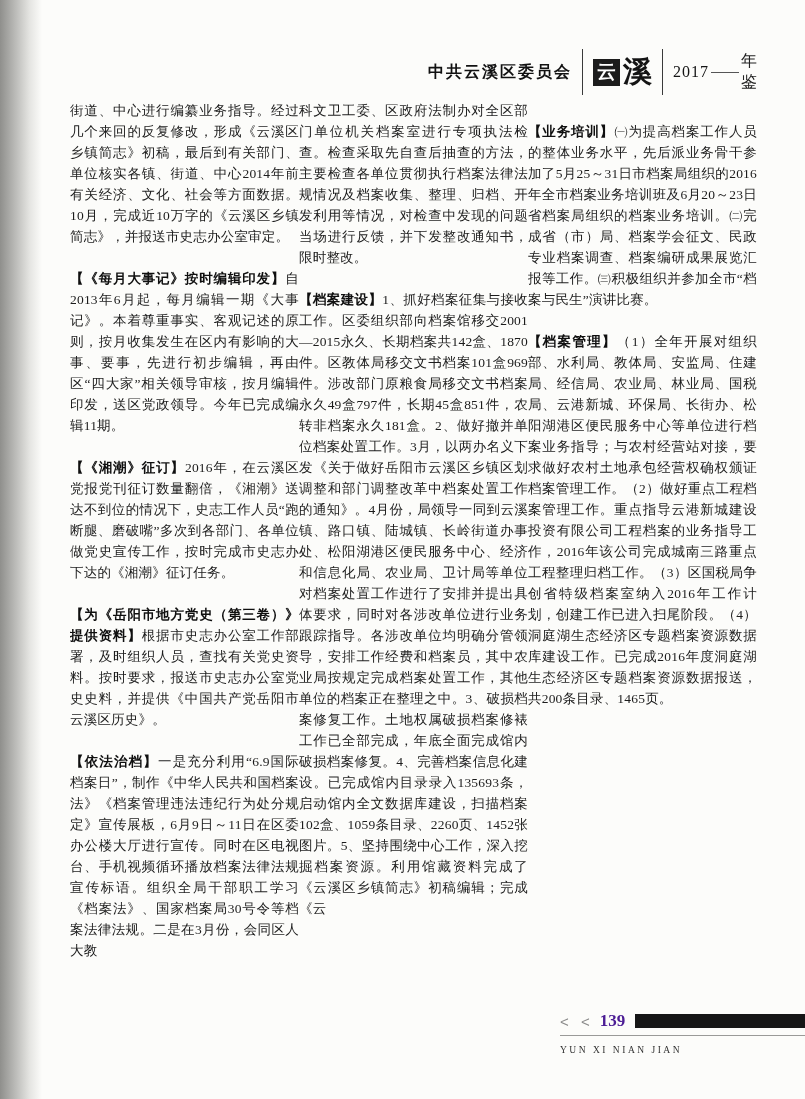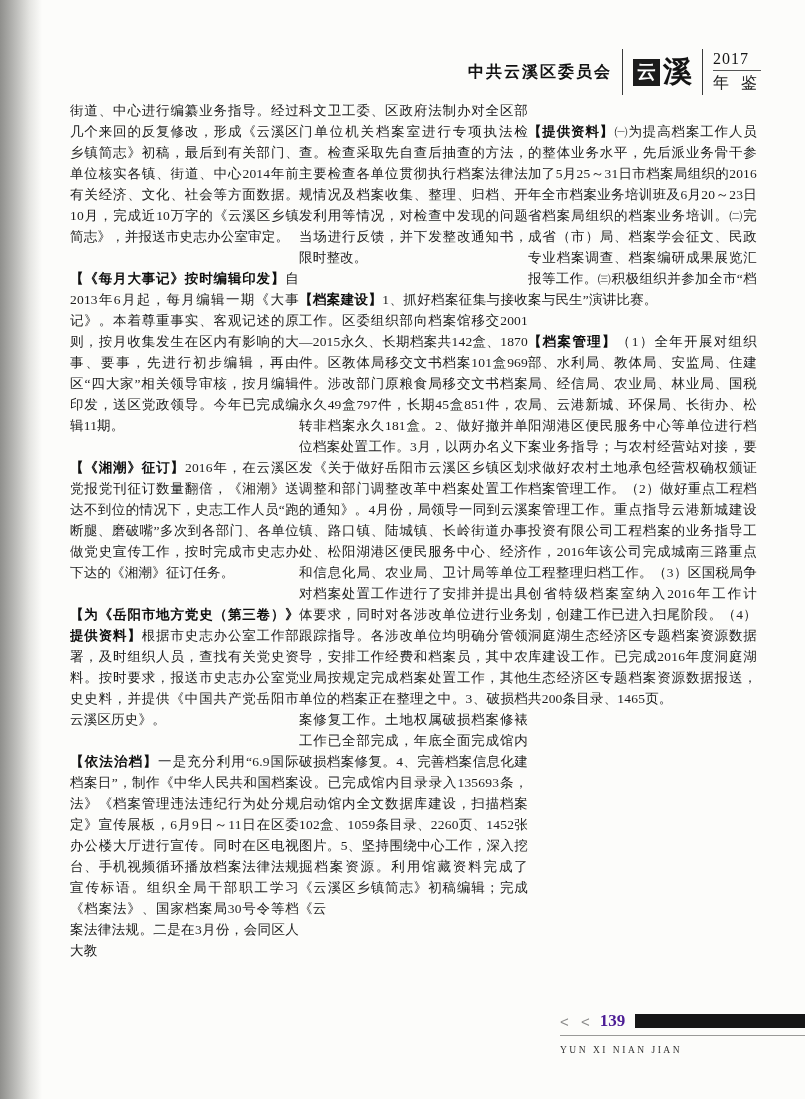--- a/index.html
+++ b/index.html
@@ -31,21 +31,21 @@
   .logo-yun{
     display:flex;align-items:center;justify-content:center;
     width:27px;height:27px;background:#1c1c1c;color:#fff;
     font-size:19px;font-weight:700;
     font-family:"Liberation Sans","DejaVu Sans",sans-serif;
   }
   .logo-xi{
     font-size:29px;font-weight:600;color:#141414;
     font-family:"Liberation Serif","DejaVu Serif",serif;
   }
-  .yearblock{display:flex;flex-direction:column;align-items:flex-start;gap:2px;}
+  .yearblock{display:flex;flex-direction:row;align-items:center;gap:2px;}
   .year{
     font-family:"Liberation Serif","DejaVu Serif",serif;
     font-size:16px;letter-spacing:1px;color:#141414;
   }
   .yearblock .hline{width:100%;height:1px;background:#555;}
   .nianjian{font-size:16px;letter-spacing:4px;color:#222;}
   
   .columns{
     position:absolute;top:100px;left:58px;right:36px;height:892px;
     display:flex;justify-content:center;
@@ -115,21 +115,21 @@
       <p class="para headed"><span class="entry-head">【为《岳阳市地方党史（第三卷）》提供资料】</span><span>根据市史志办公室工作部署，及时组织人员，查找有关党史资料。按时要求，报送市史志办公室党史史料，并提供《中国共产党岳阳市云溪区历史》。</span></p>
       <p class="para headed"><span class="entry-head">【依法治档】</span><span>一是充分利用“6.9国际档案日”，制作《中华人民共和国档案法》《档案管理违法违纪行为处分规定》宣传展板，6月9日～11日在区委办公楼大厅进行宣传。同时在区电视台、手机视频循环播放档案法律法规宣传标语。组织全局干部职工学习《档案法》、国家档案局30号令等档案法律法规。二是在3月份，会同区人大教</span></p>
     </section>
 
     <section class="col">
       <p class="para"><span>科文卫工委、区政府法制办对全区部门单位机关档案室进行专项执法检查。检查采取先自查后抽查的方法，主要检查各单位贯彻执行档案法律法规情况及档案收集、整理、归档、开发利用等情况，对检查中发现的问题当场进行反馈，并下发整改通知书，限时整改。</span></p>
       <p class="para headed"><span class="entry-head">【档案建设】</span><span>1、抓好档案征集与接收工作。区委组织部向档案馆移交2001—2015永久、长期档案共142盒、1870件。区教体局移交文书档案101盒969件。涉改部门原粮食局移交文书档案永久49盒797件，长期45盒851件，农转非档案永久181盒。2、做好撤并单位档案处置工作。3月，以两办名义下发《关于做好岳阳市云溪区乡镇区划调整和部门调整改革中档案处置工作的通知》。4月份，局领导一同到云溪镇、路口镇、陆城镇、长岭街道办事处、松阳湖港区便民服务中心、经济和信息化局、农业局、卫计局等单位对档案处置工作进行了安排并提出具体要求，同时对各涉改单位进行业务跟踪指导。各涉改单位均明确分管领导，安排工作经费和档案员，其中农业局按规定完成档案处置工作，其他单位的档案正在整理之中。3、破损档案修复工作。土地权属破损档案修裱工作已全部完成，年底全面完成馆内破损档案修复。4、完善档案信息化建设。已完成馆内目录录入135693条，启动馆内全文数据库建设，扫描档案102盒、1059条目录、2260页、1452张图片。5、坚持围绕中心工作，深入挖掘档案资源。利用馆藏资料完成了《云溪区乡镇简志》初稿编辑；完成《云</span></p>
     </section>
 
     <section class="col">
-      <p class="para headed"><span class="entry-head">【提供资料】</span><span>㈠为提高档案工作人员的整体业务水平，先后派业务骨干参加了5月25～31日市档案局组织的2016年全市档案业务培训班及6月20～23日省档案局组织的档案业务培训。㈡完成省（市）局、档案学会征文、民政专业档案调查、档案编研成果展览汇报等工作。㈢积极组织并参加全市“档案与民生”演讲比赛。</span></p>
+      <p class="para headed"><span class="entry-head">【业务培训】</span><span>㈠为提高档案工作人员的整体业务水平，先后派业务骨干参加了5月25～31日市档案局组织的2016年全市档案业务培训班及6月20～23日省档案局组织的档案业务培训。㈡完成省（市）局、档案学会征文、民政专业档案调查、档案编研成果展览汇报等工作。㈢积极组织并参加全市“档案与民生”演讲比赛。</span></p>
       <p class="para headed"><span class="entry-head">【档案管理】</span><span>（1）全年开展对组织部、水利局、教体局、安监局、住建局、经信局、农业局、林业局、国税局、云港新城、环保局、长街办、松阳湖港区便民服务中心等单位进行档案业务指导；与农村经营站对接，要求做好农村土地承包经营权确权颁证档案管理工作。（2）做好重点工程档案管理工作。重点指导云港新城建设投资有限公司工程档案的业务指导工作，2016年该公司完成城南三路重点工程整理归档工作。（3）区国税局争创省特级档案室纳入2016年工作计划，创建工作已进入扫尾阶段。（4）洞庭湖生态经济区专题档案资源数据库建设工作。已完成2016年度洞庭湖生态经济区专题档案资源数据报送，共200条目录、1465页。</span></p>
     </section>
 
   </div>
 
   <div class="footer">
     <div class="pgrow">
       <span class="arrows">&lt; &lt;</span>
       <span class="pgnum">139</span>
       <div class="bar"></div>

